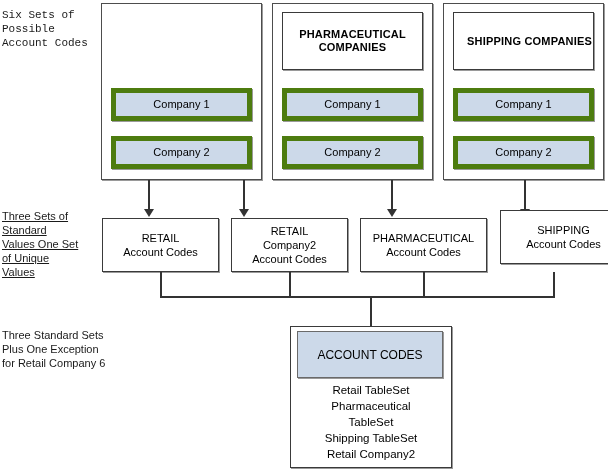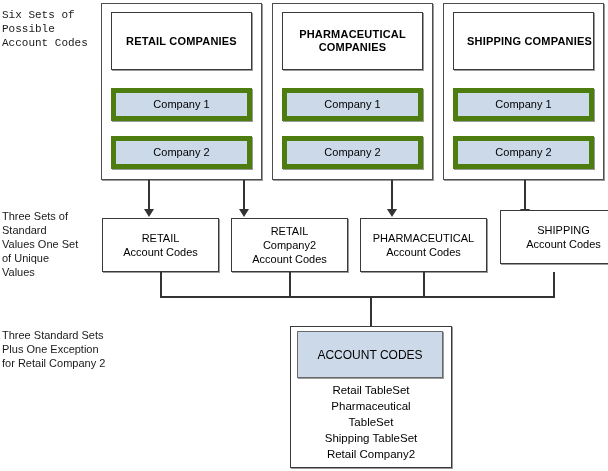--- a/index.html
+++ b/index.html
@@ -116,22 +116,20 @@
 </head>
 <body>
 
 <div id="canvas">
 
   <div class="side-label" style="left:2px; top:8px; width:96px;font-family:Liberation Mono, monospace;">Six Sets of
 Possible
 Account Codes</div>
 
   <div class="group-box" style="left:101px; top:3px; width:161px; height:177px;"></div>
-  <div class="head-box" style="left:111px; top:12px; width:141px; height:58px;">RETAIL
-COMPANIES</div>
   <div class="company-box" style="left:111px; top:88px; width:141px; height:33px; background:#ccd9e9;">Company 1</div>
   <div class="company-box" style="left:111px; top:136px; width:141px; height:33px; background:#ccd9e9;">Company 2</div>
 
   <div class="group-box" style="left:272px; top:3px; width:161px; height:177px;"></div>
   <div class="head-box" style="left:282px; top:12px; width:141px; height:58px;">PHARMACEUTICAL
 COMPANIES</div>
   <div class="company-box" style="left:282px; top:88px; width:141px; height:33px; background:#ccd9e9;">Company 1</div>
   <div class="company-box" style="left:282px; top:136px; width:141px; height:33px; background:#ccd9e9;">Company 2</div>
 
   <div class="group-box" style="left:443px; top:3px; width:161px; height:177px;"></div>
@@ -145,21 +143,21 @@
 
   <div class="conn" style="left:243px; top:180px; width:2px; height:30px;"></div>
   <div class="arrow-head" style="left:239px; top:209px;"></div>
 
   <div class="conn" style="left:391px; top:180px; width:2px; height:30px;"></div>
   <div class="arrow-head" style="left:387px; top:209px;"></div>
 
   <div class="conn" style="left:524px; top:180px; width:2px; height:30px;"></div>
   <div class="arrow-head" style="left:520px; top:209px;"></div>
 
-  <div class="side-label" style="left:2px; top:209px; width:98px;">Three Sets of
+  <div class="side-label" style="left:2px; top:209px; width:98px;text-decoration:underline;">Three Sets of
 Standard
 Values One Set
 of Unique
 Values</div>
 
   <div class="mid-box" style="left:102px; top:218px; width:117px; height:54px;">RETAIL
 Account Codes</div>
   <div class="mid-box" style="left:231px; top:218px; width:117px; height:54px;">RETAIL
 Company2
 Account Codes</div>
@@ -172,21 +170,21 @@
   <div class="conn" style="left:289px; top:272px; width:2px; height:25px;"></div>
   <div class="conn" style="left:423px; top:272px; width:2px; height:25px;"></div>
   <div class="conn" style="left:553px; top:272px; width:2px; height:25px;"></div>
   <div class="conn" style="left:160px; top:296px; width:395px; height:2px;"></div>
 
   <div class="conn" style="left:370px; top:296px; width:2px; height:32px;"></div>
   <div class="arrow-head" style="left:366px; top:327px;"></div>
 
   <div class="side-label" style="left:2px; top:328px; width:150px;">Three Standard Sets
 Plus One Exception
-for Retail Company 2</div>
+for Retail Company 6</div>
 
   <div class="final-outer" style="left:290px; top:326px; width:162px; height:142px;"></div>
   <div class="final-head" style="left:297px; top:331px; width:146px; height:47px; background:#ccd9e9;">ACCOUNT CODES</div>
   <div class="final-list" style="left:292px; top:382px; width:158px;">Retail TableSet
  Pharmaceutical
 TableSet
   Shipping TableSet
   Retail Company2</div>
 
 </div>

